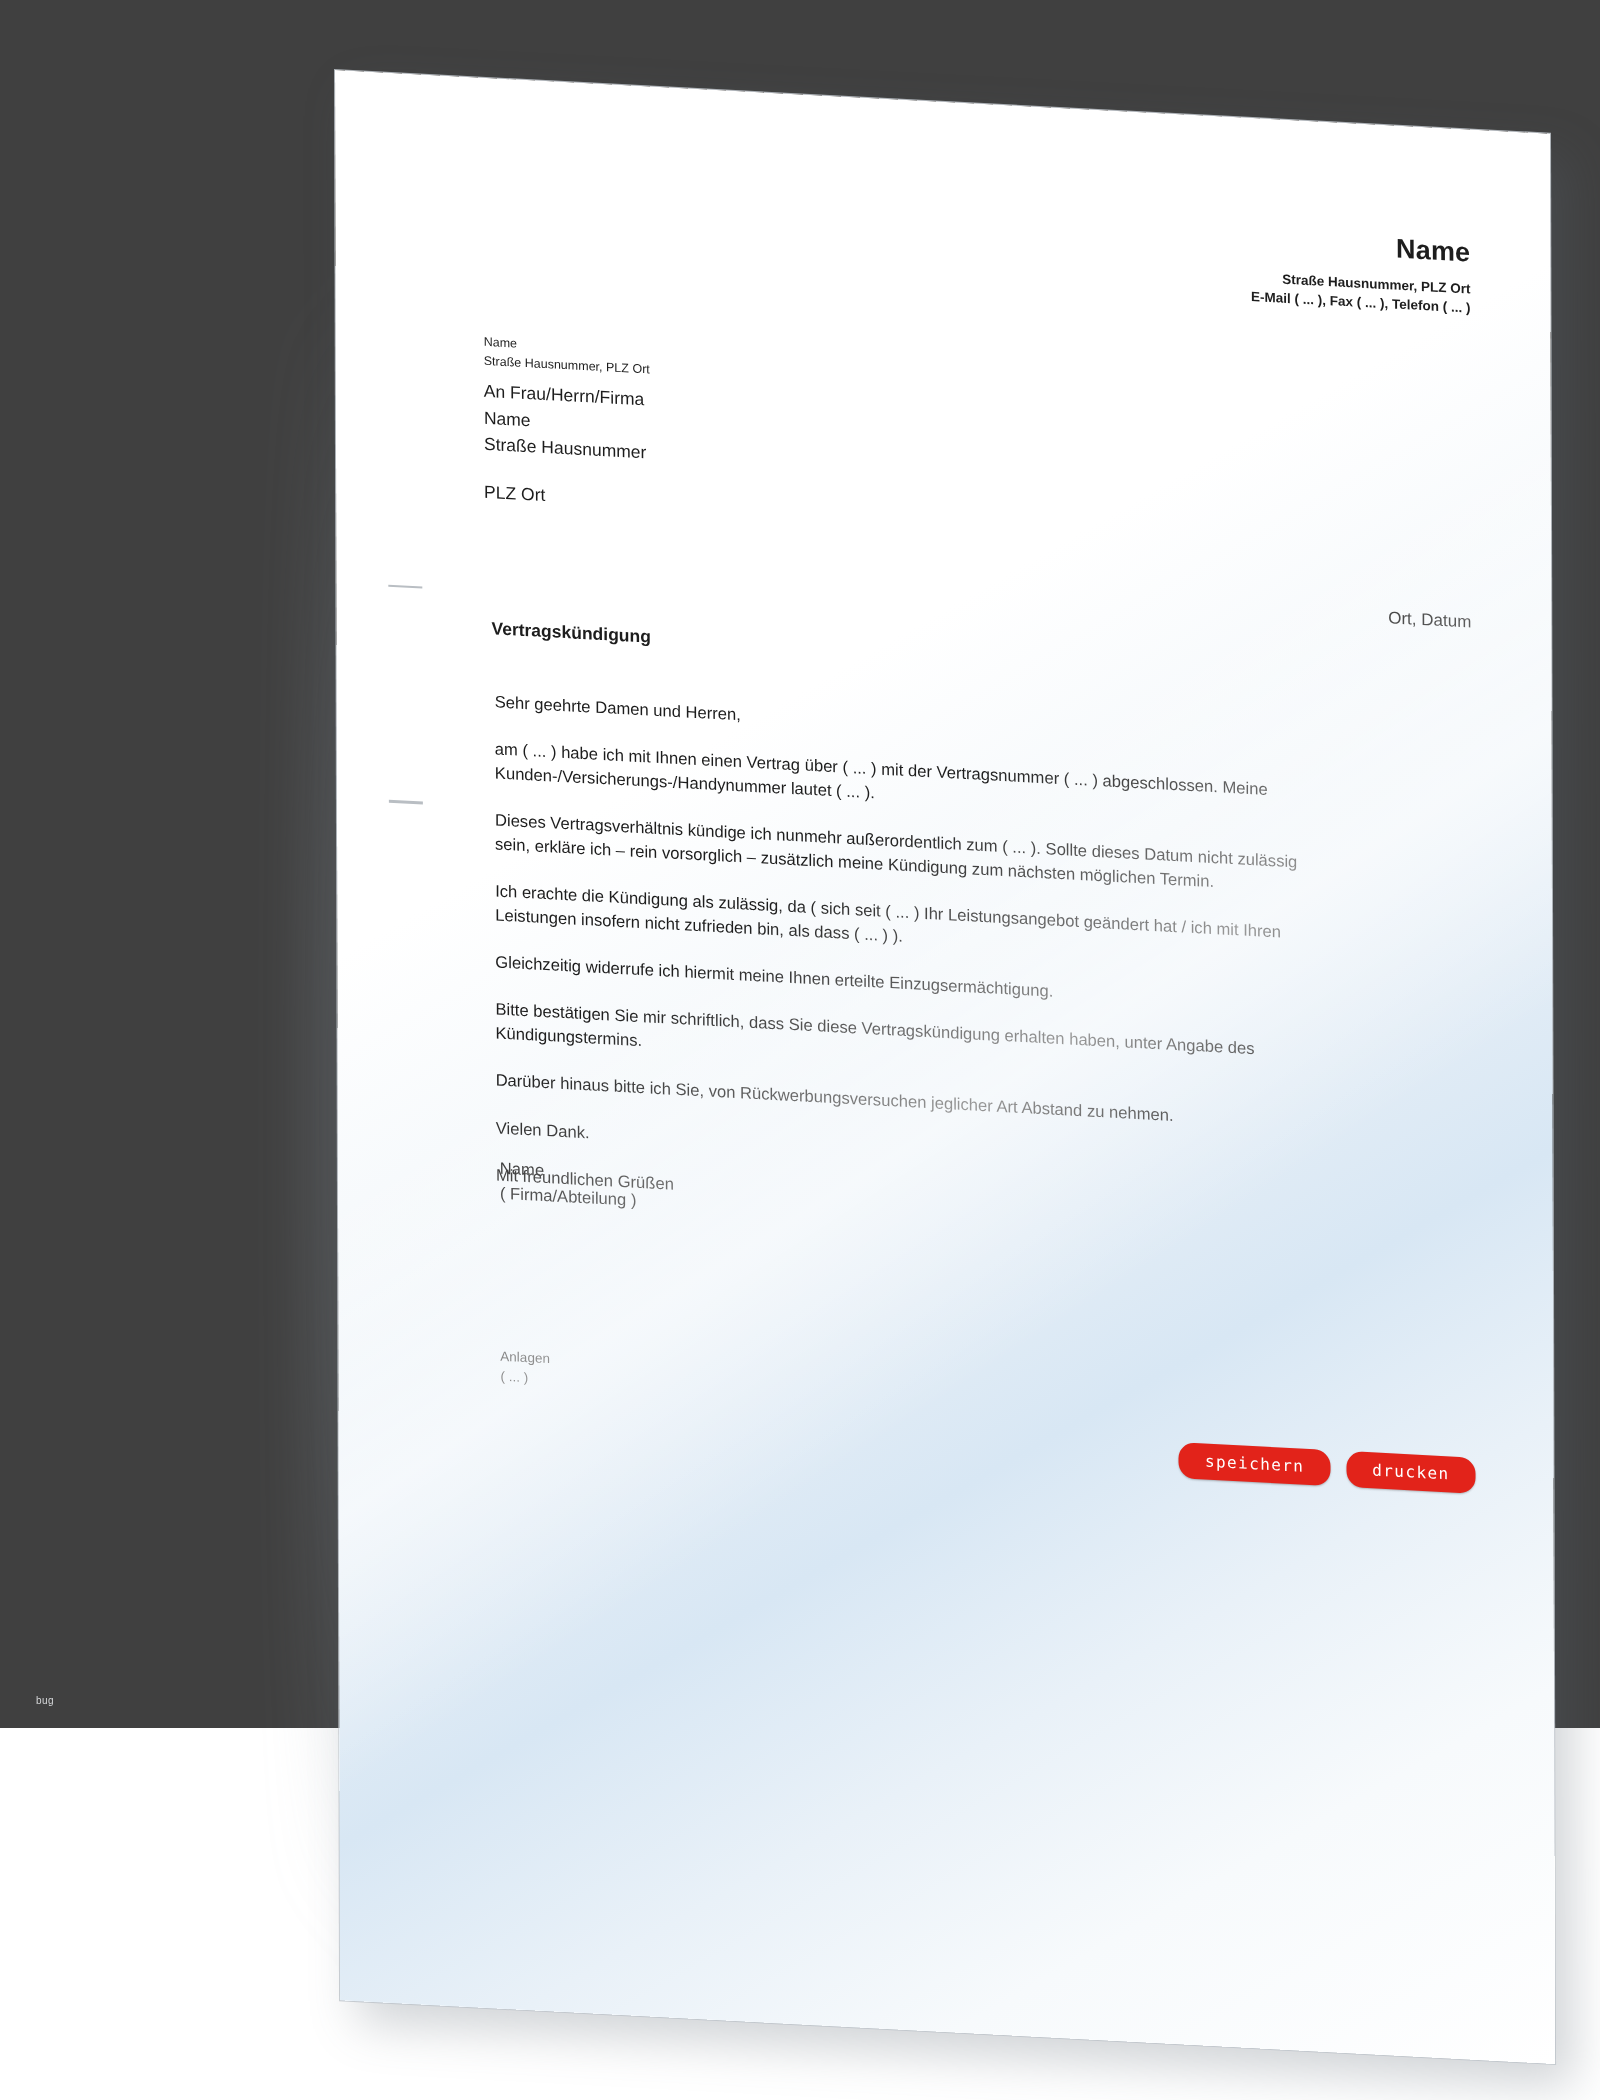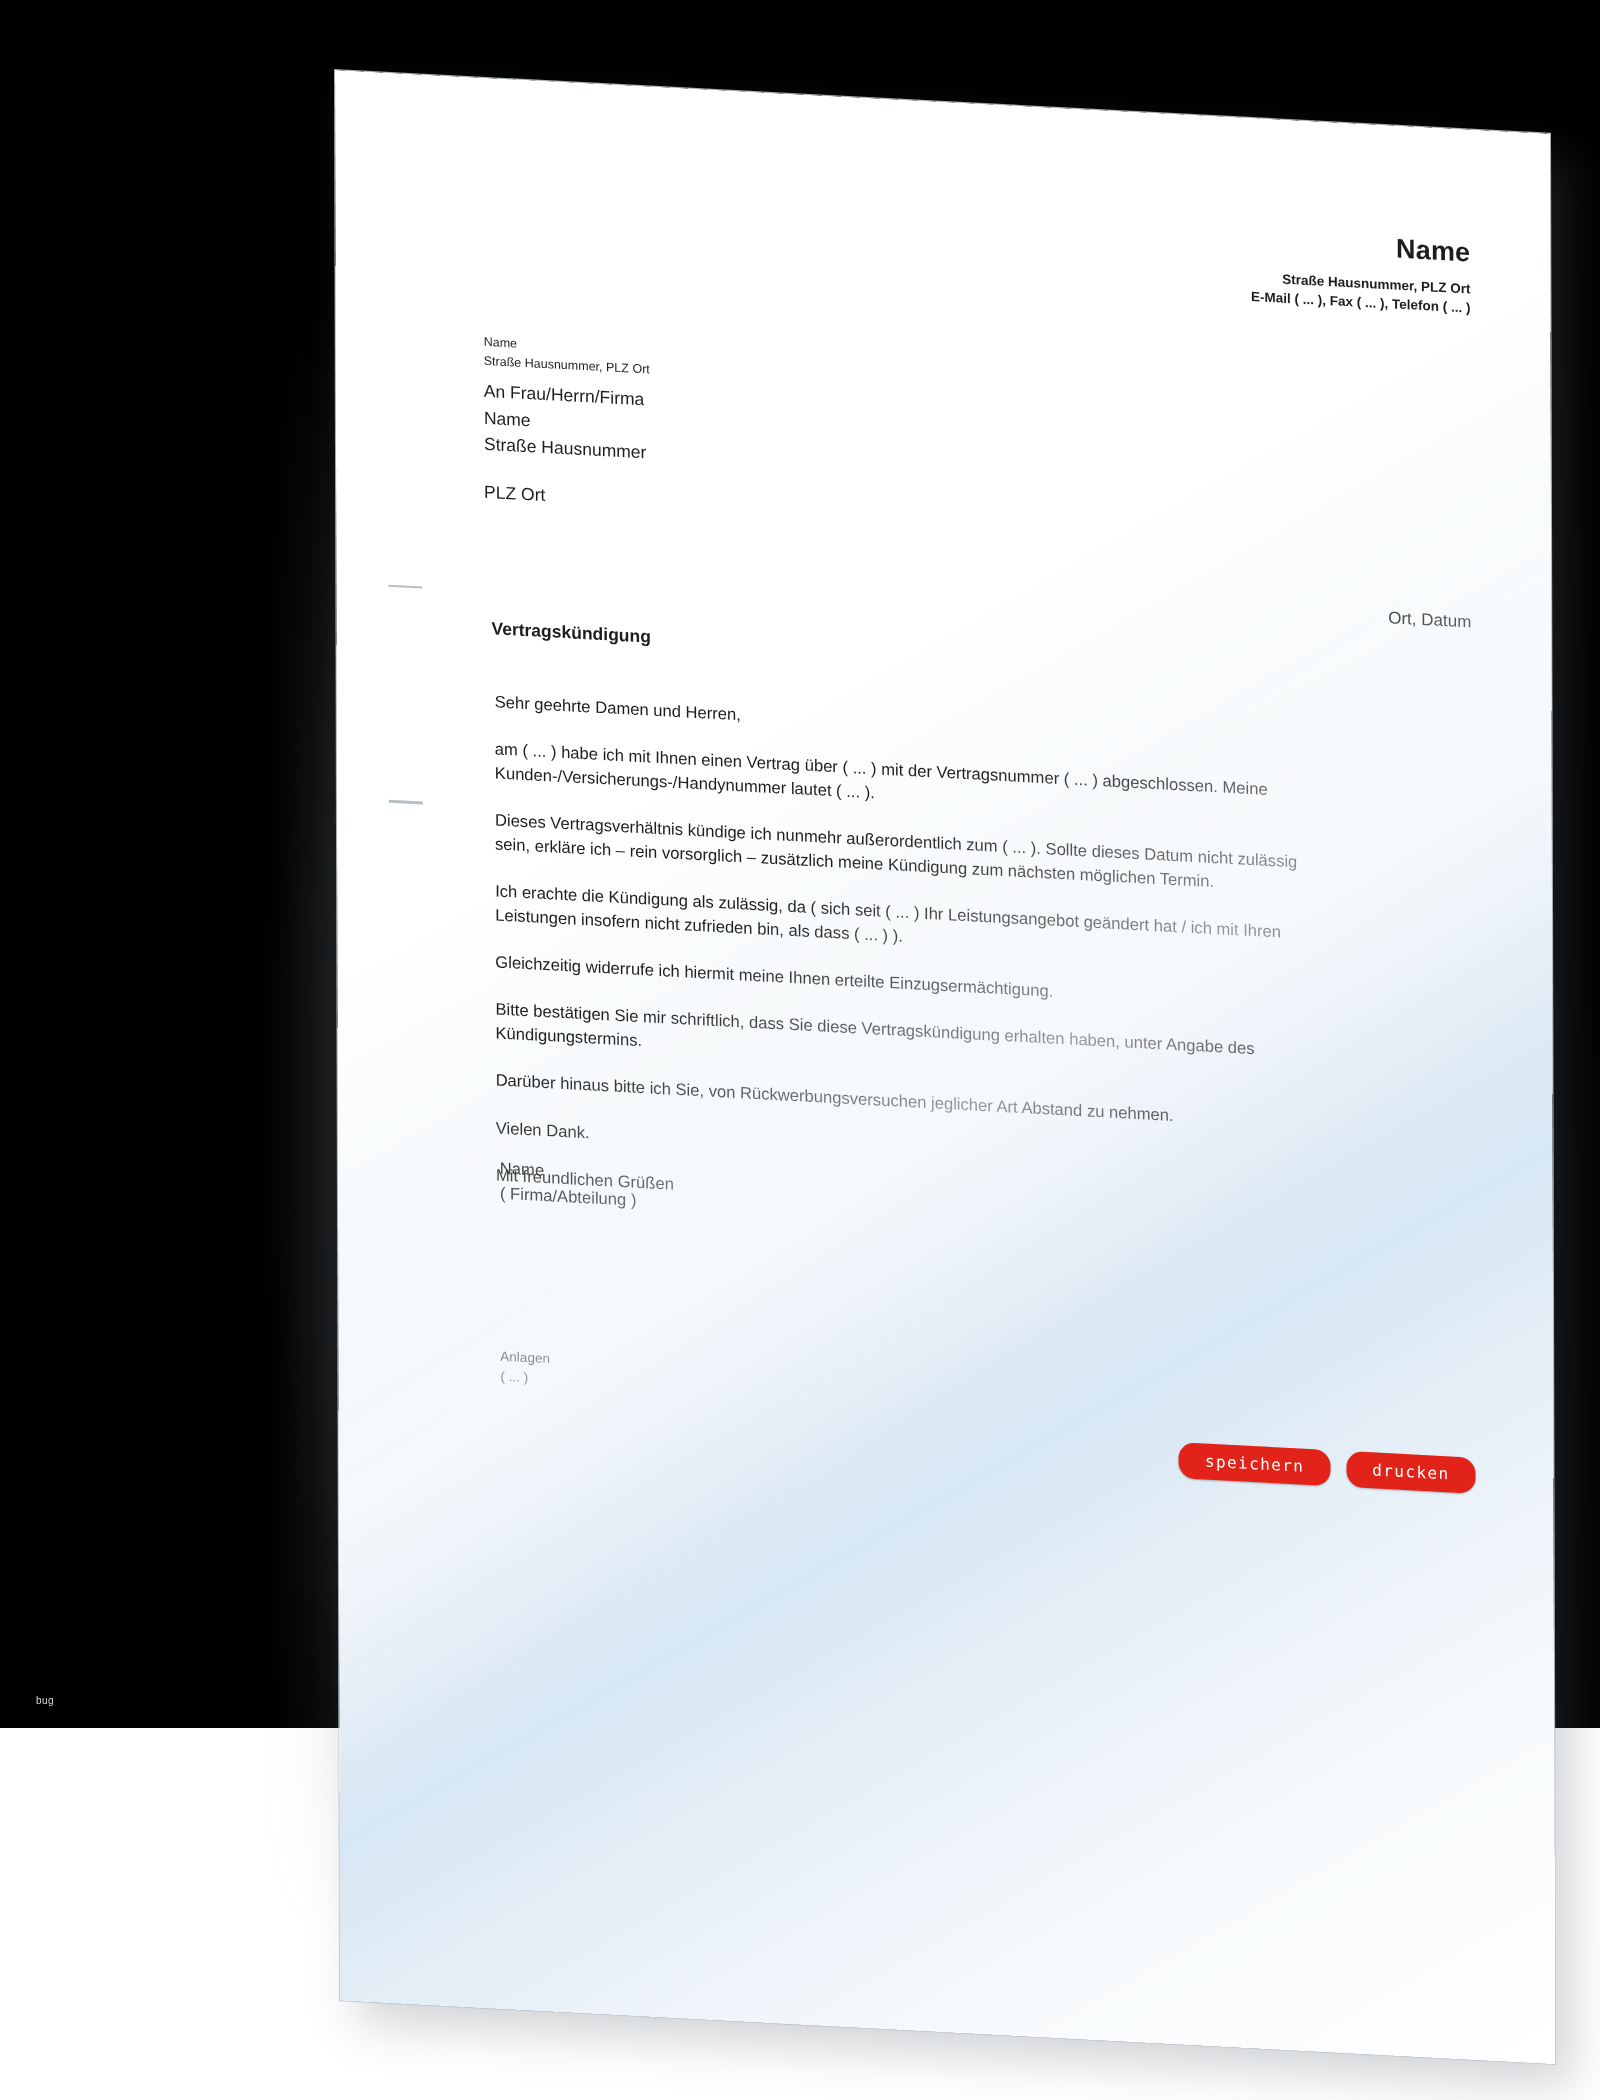--- a/index.html
+++ b/index.html
@@ -9,21 +9,21 @@
     width: 1600px;
     height: 2100px;
     overflow: hidden;
     font-family: "Liberation Sans", sans-serif;
   }
 
   #stage {
     position: relative;
     width: 1600px;
     height: 1728px;
-    background: #000000;
+    background: #404040;
   }
 
   
   .page-shadow {
     position: absolute;
     left: 300px;
     top: 110px;
     width: 1230px;
     height: 1880px;
     background: radial-gradient(ellipse at 40% 55%, rgba(120,130,140,0.30) 0%, rgba(150,160,170,0.18) 45%, rgba(255,255,255,0) 72%);

